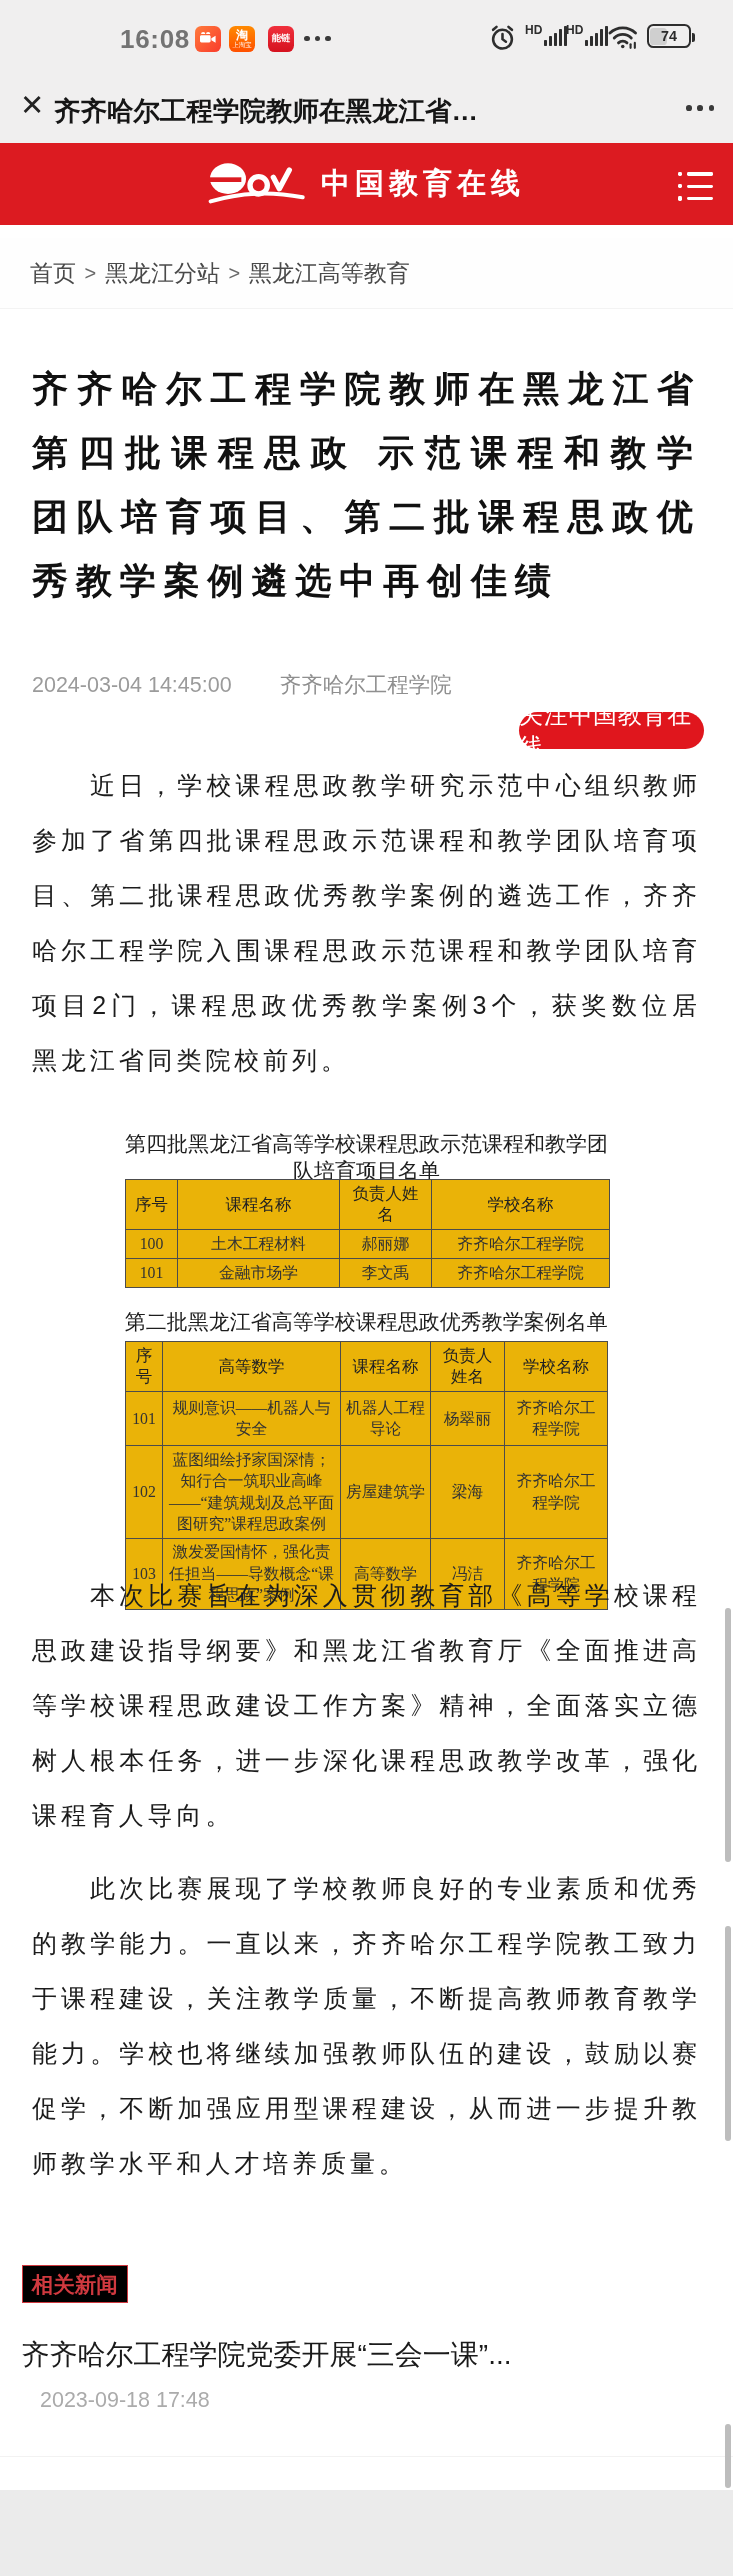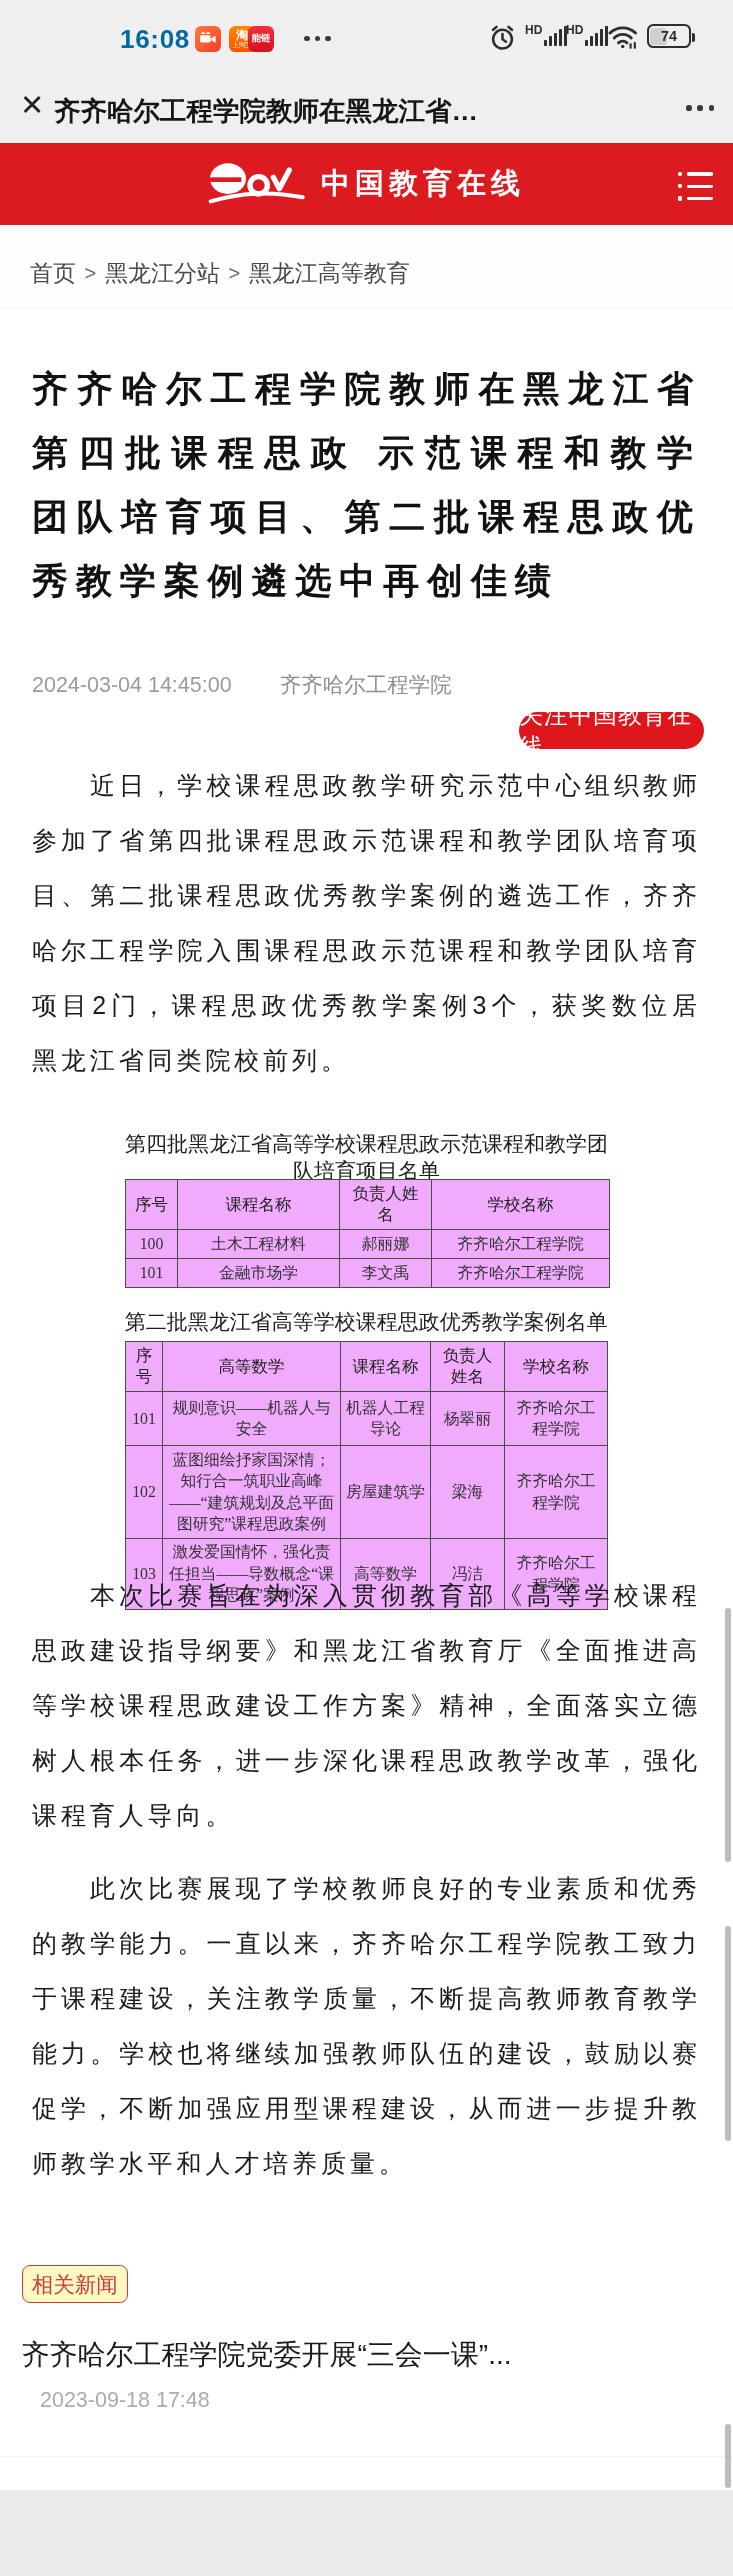--- a/index.html
+++ b/index.html
@@ -3,26 +3,26 @@
 <meta charset="utf-8">
 <style>
   * { margin:0; padding:0; box-sizing:border-box; }
   html,body { width:733px; }
   body { font-family:"Liberation Sans","DejaVu Sans",sans-serif; background:#ffffff; }
   .page { position:relative; width:733px; height:2576px; background:#ffffff; overflow:hidden; }
 
   
   .topbar-bg { position:absolute; top:0; left:0; width:733px; height:143px; background:#f0efef; }
   .status-row { position:absolute; top:17px; left:0; width:733px; height:44px; display:flex; align-items:center; }
-  .status-time { position:absolute; left:120px; font-size:26px; font-weight:bold; color:#0369a1; letter-spacing:0.7px; }
+  .status-time { position:absolute; left:120px; font-size:26px; font-weight:bold; color:#737373; letter-spacing:0.7px; }
   .app-icon { position:absolute; width:26px; height:26px; border-radius:6.4px; top:8.6px;
               display:flex; align-items:center; justify-content:center; color:#fff; overflow:hidden; }
   .app-icon.k { left:195px; background:linear-gradient(135deg,#ff7b3c,#f93b2b); }
   .app-icon.t { left:229px; background:linear-gradient(180deg,#ff8a00,#ff5000); flex-direction:column; }
-  .app-icon.n { left:248px; background:linear-gradient(180deg,#f0303c,#d5121f); flex-direction:column; }
+  .app-icon.n { left:268px; background:linear-gradient(180deg,#f0303c,#d5121f); flex-direction:column; }
   .app-icon .zh { font-size:12px; font-weight:bold; line-height:1; }
   .app-icon .zh-sm { font-size:6.4px; line-height:1; margin-top:0.7px; }
   .status-dots { position:absolute; left:304px; top:18.6px; display:flex; gap:5px; }
   .status-dots i, .menu-dots i { width:5.7px; height:5.7px; border-radius:50%; background:#3a3a3a; display:block; }
   .sicon { position:absolute; top:7.2px; }
   .hd-group { display:flex; align-items:flex-start; }
   .hd-label { font-size:12px; font-weight:bold; color:#2e2e2e; margin-right:1.4px; line-height:1; }
   .bars { display:flex; align-items:flex-end; gap:1.4px; height:21.5px; }
   .bars i { display:block; width:3.6px; background:#2e2e2e; border-radius:0.7px; }
   .battery { position:absolute; left:647px; top:7.2px; width:44px; height:24px; border:2.1px solid #2e2e2e;
@@ -63,32 +63,32 @@
                 letter-spacing:0.7px; }
   .para { position:absolute; left:32px; width:669px; font-size:25px; line-height:55px; color:#1c1c1c;
           letter-spacing:3.9px; text-align:justify; text-indent:58px; }
   .p1 { top:758px; } .p2 { top:1568px; } .p3 { top:1861px; }
 
   
   .doc-figure { position:absolute; top:1117px; left:125px; width:483px; font-family:"Liberation Serif","DejaVu Serif",serif; color:#2c2c2c; }
   .doc-title { text-align:center; font-weight:normal; font-size:21px; line-height:27px; color:#1d1d1d; }
   .doc-title.t1 { position:absolute; top:14.3px; left:0; width:483px; }
   .doc-title.t2 { position:absolute; top:192px; left:-14.3px; width:511px; }
-  table.doc { border-collapse:collapse; table-layout:fixed; width:483px; background:#f0abfc; position:absolute; left:0;padding-left:19px; }
+  table.doc { border-collapse:collapse; table-layout:fixed; width:483px; background:#eab308; position:absolute; left:0;padding-left:19px; }
   table.doc.one { top:62px; }
   table.doc.two { top:224px; }
   table.doc th, table.doc td { border:1.4px solid #4c4c4c; text-align:center; vertical-align:middle;
         font-size:15.8px; line-height:21.5px; padding:2.9px 4.3px; font-weight:normal; color:#333; word-break:break-all; }
   table.doc th { font-size:16.5px; color:#222; }
   table.doc.one th { height:36px; } table.doc.one td { height:29px; }
   table.doc.two th { height:21.5px; }
 
   
   .related-badge { position:absolute; top:2265px; left:21.5px; border:1.4px solid #d0393f; color:#d0393f;
-                   font-size:21.5px; padding:3.6px 9.3px; border-radius:8px; background:#fef9c3; }
+                   font-size:21.5px; padding:3.6px 9.3px; border-radius:0; background:#000000;font-weight:bold; }
   .related-title { position:absolute; top:2336px; left:21.5px; width:666px; font-size:28px; font-weight:500;
                    color:#1a1a1a; white-space:nowrap; overflow:hidden; }
   .related-date { position:absolute; top:2388px; left:40px; font-size:21.5px; color:#ababab; }
   .divider { position:absolute; top:2456px; left:0; width:733px; height:1.4px; background:#f2f2f2; }
   .footer-gray { position:absolute; top:2490px; left:0; width:733px; height:86px; background:#ebebeb; }
 
   
   .sb { position:absolute; right:2.1px; width:5.7px; background:#bdbdbd; border-radius:2.9px; }
   .sb1 { top:1608px; height:254px; } .sb2 { top:1926px; height:215px; } .sb3 { top:2424px; height:64px; }
 </style>

